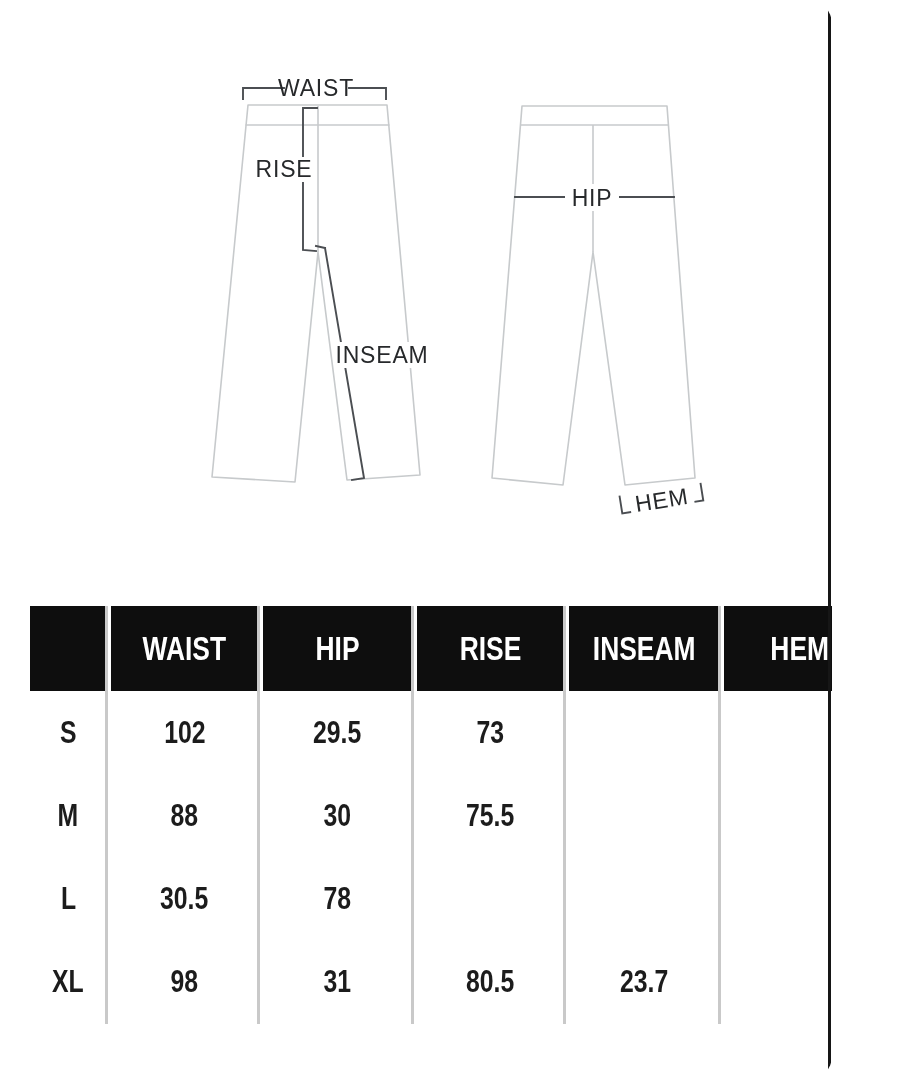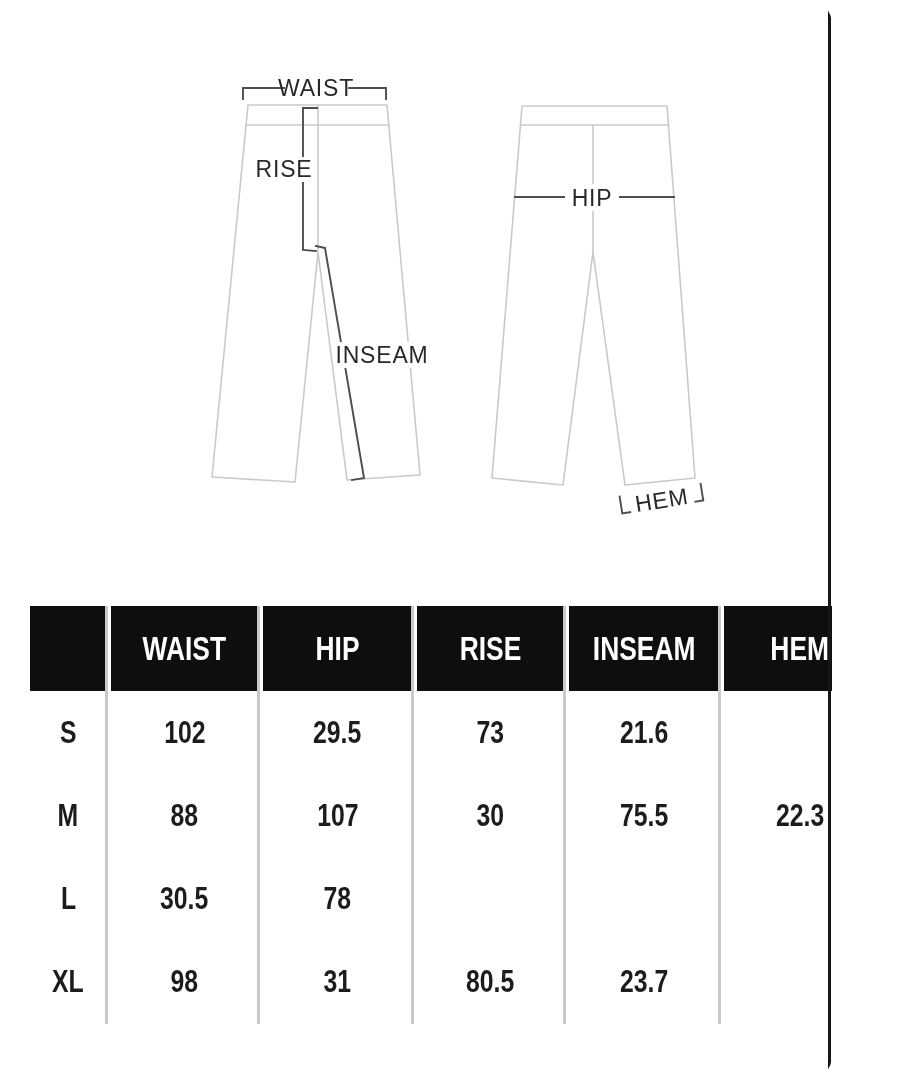--- a/index.html
+++ b/index.html
@@ -107,43 +107,34 @@
         </div>
       <div class="cell">
           <span class="cond">102</span>
         </div>
       <div class="cell">
           <span class="cond">29.5</span>
         </div>
       <div class="cell">
           <span class="cond">73</span>
         </div>
-      <div class="cell">
-          <span class="cond">21.6</span>
-        </div>
     </div>
 
     <div class="trow">
       <div class="cell">
           <span class="cond">M</span>
         </div>
       <div class="cell">
           <span class="cond">88</span>
         </div>
       <div class="cell">
-          <span class="cond">107</span>
-        </div>
-      <div class="cell">
           <span class="cond">30</span>
         </div>
       <div class="cell">
           <span class="cond">75.5</span>
-        </div>
-      <div class="cell">
-          <span class="cond">22.3</span>
         </div>
     </div>
 
     <div class="trow">
       <div class="cell">
           <span class="cond">L</span>
         </div>
       <div class="cell">
           <span class="cond">30.5</span>
         </div>

